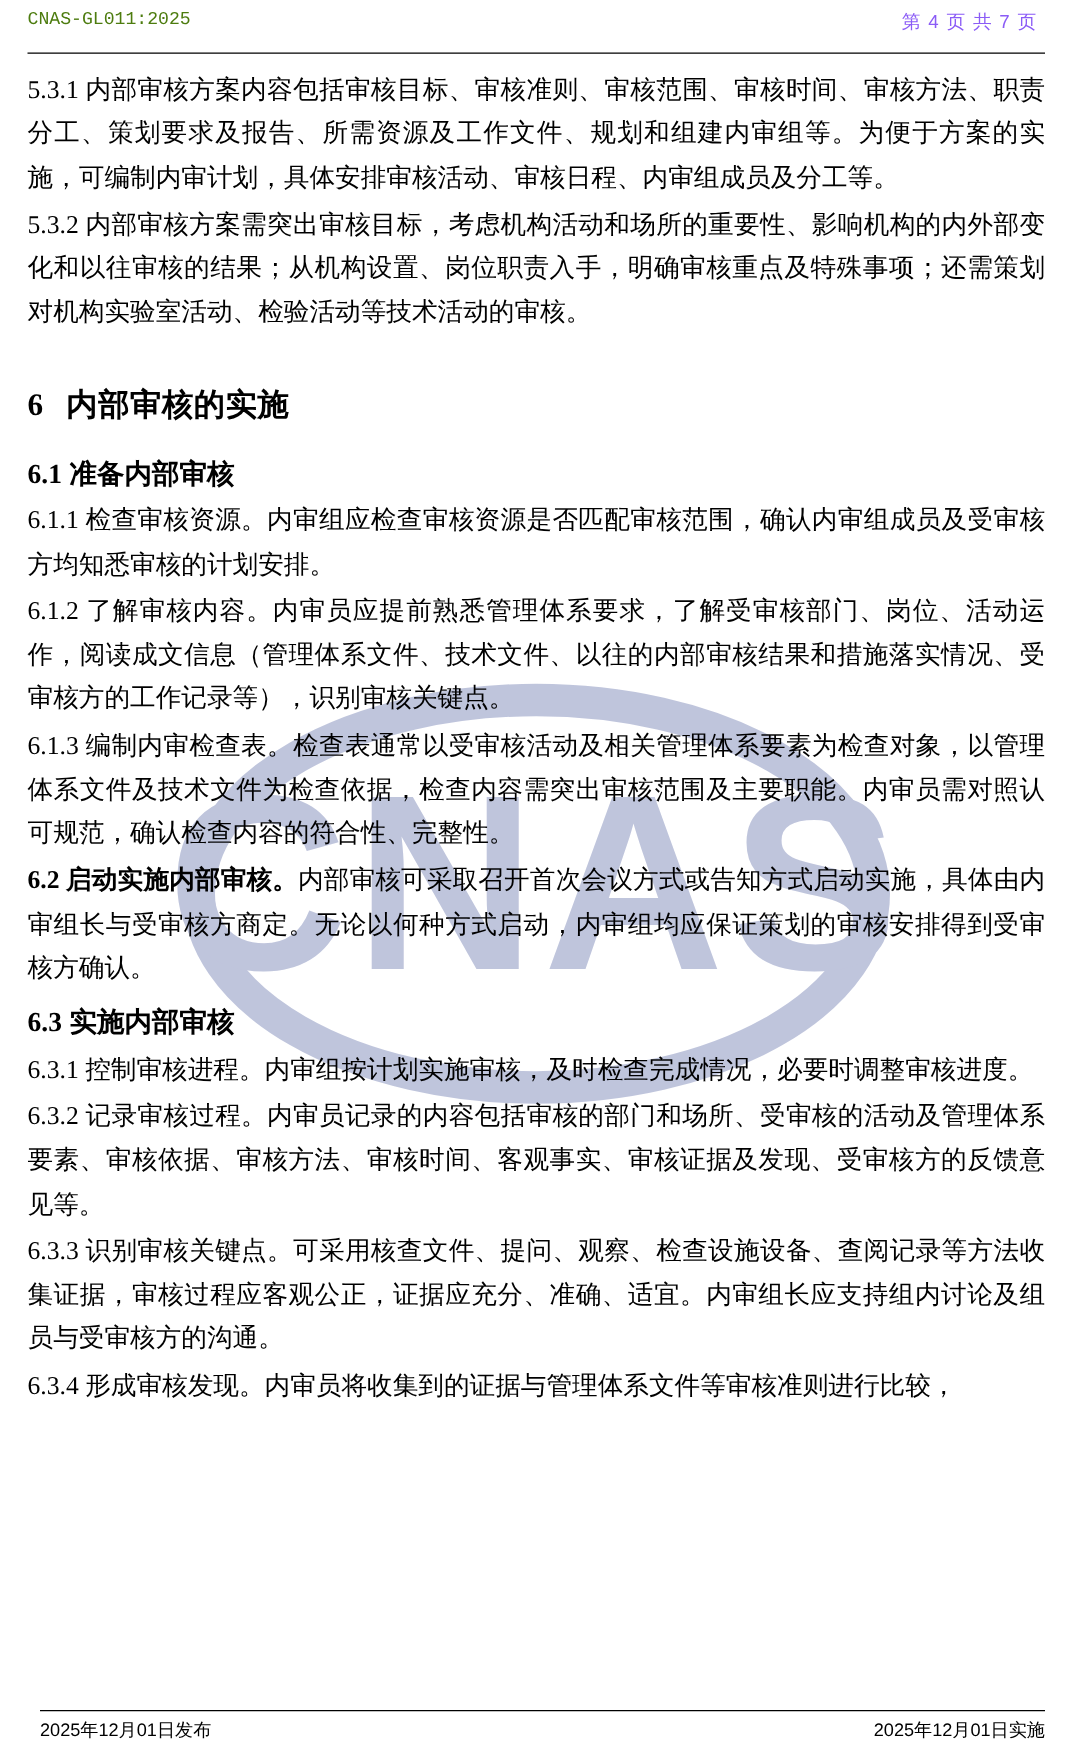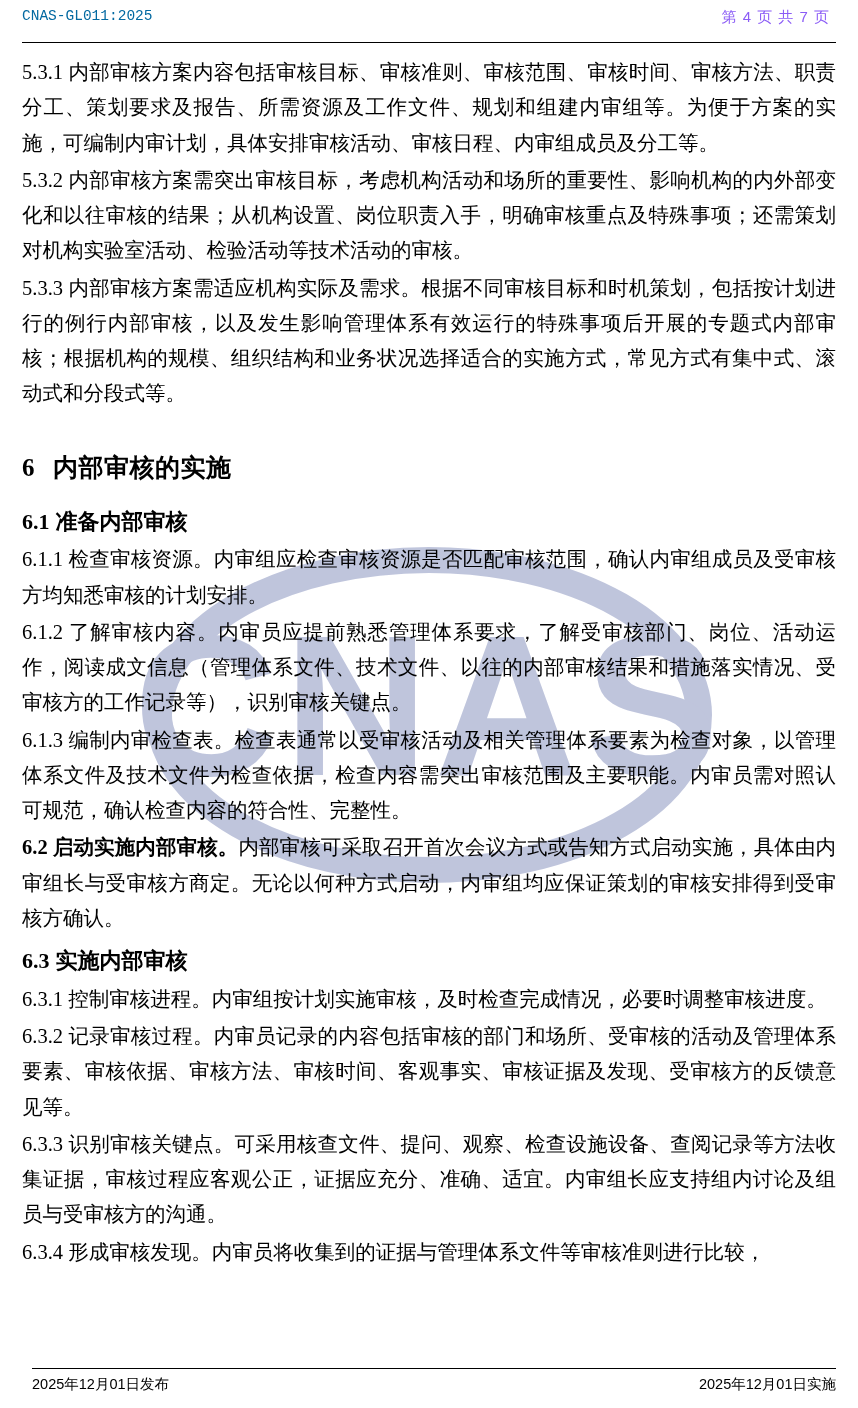--- a/index.html
+++ b/index.html
@@ -43,21 +43,21 @@
     display: flex;
     align-items: flex-start;
     justify-content: space-between;
     font-size: 15px;
     padding-top: 8px;
   }
   .header .doc-code {
     font-family: "Liberation Mono", "DejaVu Sans Mono", monospace;
     font-size: 14.5px;
     letter-spacing: 0px;
-    color: #0369a1;
+    color: #4d7c0f;
   }
   .header .page-num {
     font-family: "Liberation Sans", sans-serif;
     font-size: 15px;
     letter-spacing: 1px;
     color: #8b5cf6;
     padding-right: 6px;
   }
   .rule-top {
     position: relative;
@@ -135,21 +135,20 @@
   <div class="header">
     <span class="doc-code">CNAS-GL011:2025</span>
     <span class="page-num">第 4 页 共 7 页</span>
   </div>
   <div class="rule-top"></div>
 
   <div class="content">
 
     <p class="para">5.3.1 内部审核方案内容包括审核目标、审核准则、审核范围、审核时间、审核方法、职责分工、策划要求及报告、所需资源及工作文件、规划和组建内审组等。为便于方案的实施，可编制内审计划，具体安排审核活动、审核日程、内审组成员及分工等。</p>
     <p class="para">5.3.2 内部审核方案需突出审核目标，考虑机构活动和场所的重要性、影响机构的内外部变化和以往审核的结果；从机构设置、岗位职责入手，明确审核重点及特殊事项；还需策划对机构实验室活动、检验活动等技术活动的审核。</p>
-    <p class="para">5.3.3 内部审核方案需适应机构实际及需求。根据不同审核目标和时机策划，包括按计划进行的例行内部审核，以及发生影响管理体系有效运行的特殊事项后开展的专题式内部审核；根据机构的规模、组织结构和业务状况选择适合的实施方式，常见方式有集中式、滚动式和分段式等。</p>
 
     <h1 class="sec-h1">
       <span class="num">6</span><span>内部审核的实施</span>
     </h1>
 
     <h2 class="sec-h2">
       <span class="num">6.1</span><span>准备内部审核</span>
     </h2>
     <p class="para">6.1.1 检查审核资源。内审组应检查审核资源是否匹配审核范围，确认内审组成员及受审核方均知悉审核的计划安排。</p>
     <p class="para">6.1.2 了解审核内容。内审员应提前熟悉管理体系要求，了解受审核部门、岗位、活动运作，阅读成文信息（管理体系文件、技术文件、以往的内部审核结果和措施落实情况、受审核方的工作记录等），识别审核关键点。</p>

